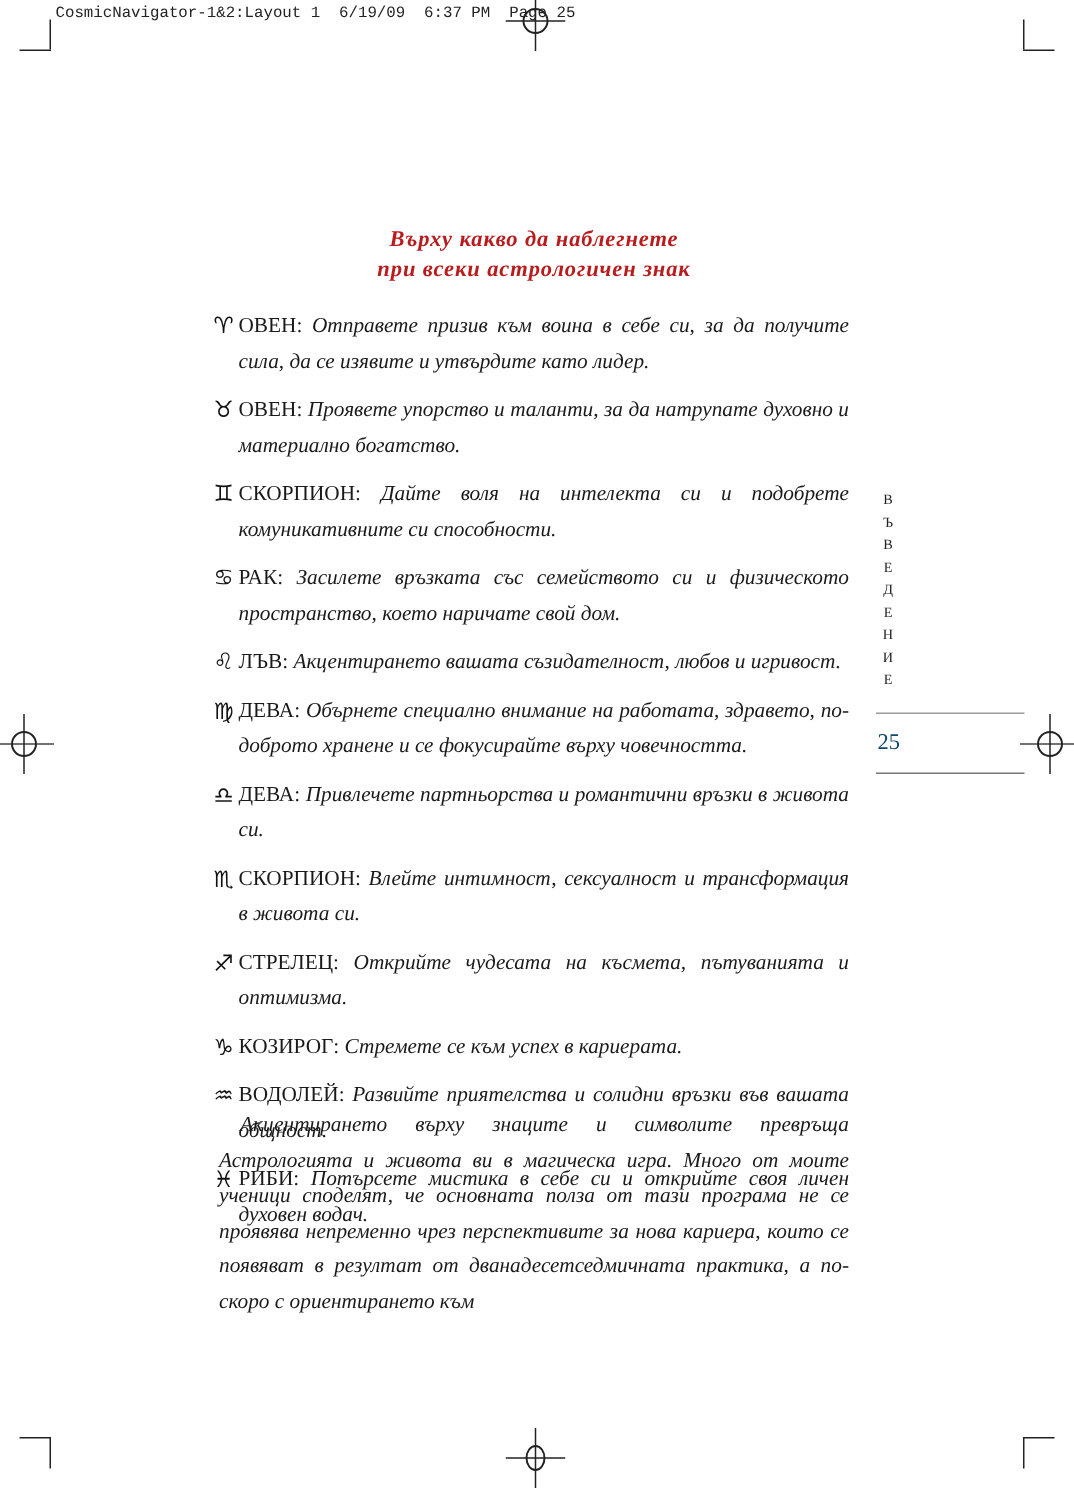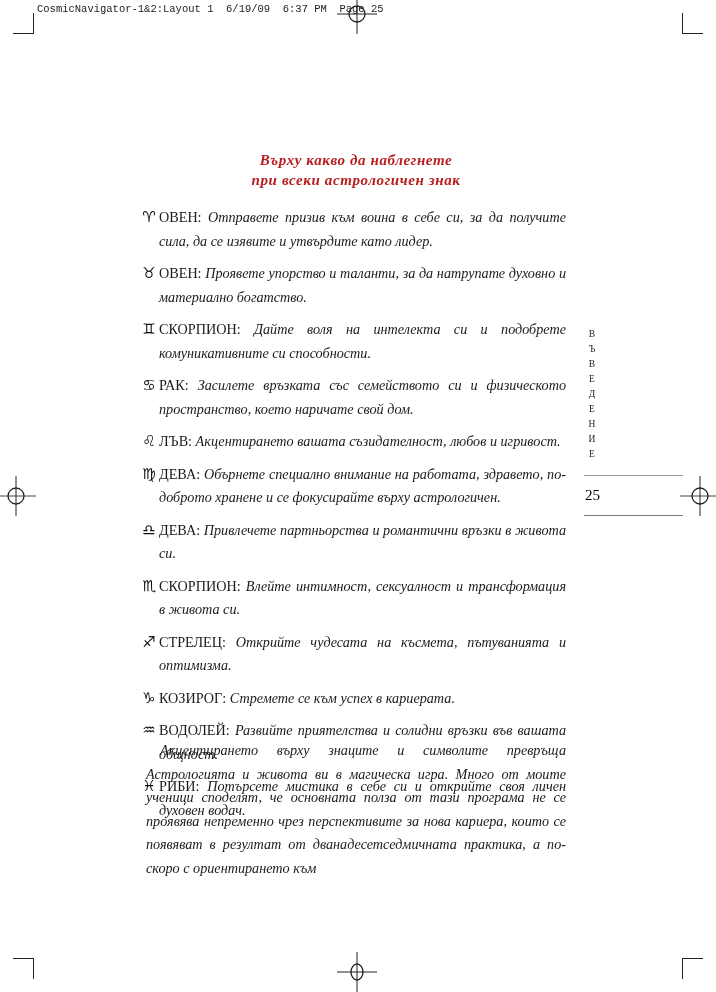--- a/index.html
+++ b/index.html
@@ -39,21 +39,21 @@
     font-size: 14.2px; line-height: 23.5px; text-align: justify; text-indent: 14px;
     font-style: italic; color: #1a1a1a;
   }
   .side-label {
     position: absolute; left: 584px; top: 327px; width: 16px;
     font-size: 9.5px; line-height: 15px; text-align: center; color: #222;
   }
   .side-label span { display: block; }
   .rule { position: absolute; left: 584px; width: 99px; height: 1px; background: #9a9a9a; }
   .page-num {
-    position: absolute; left: 585px; top: 487px; font-size: 15px; color: #000000;
+    position: absolute; left: 585px; top: 487px; font-size: 15px; color: #0c4a6e;
   }
 </style>
 </head>
 <body>
 
 <div class="slug">CosmicNavigator-1&amp;2:Layout 1  6/19/09  6:37 PM  Page 25</div>
 
 <div class="crop" style="left:33px;top:13px;width:1px;height:20px;"></div>
 <div class="crop" style="left:13px;top:33px;width:21px;height:1px;"></div>
 <div class="crop" style="left:682px;top:13px;width:1px;height:20px;"></div>
@@ -113,21 +113,21 @@
   <div class="sign" style="margin-bottom:9px;">
     <span class="glyph">♋</span>
     <span class="text"><span class="name">РАК:</span> <span class="desc">Засилете връзката със семейството си и физическото пространство, което наричате свой дом.</span></span>
   </div>
   <div class="sign" style="margin-bottom:9px;">
     <span class="glyph">♌</span>
     <span class="text"><span class="name">ЛЪВ:</span> <span class="desc">Акцентирането вашата съзидателност, любов и игривост.</span></span>
   </div>
   <div class="sign" style="margin-bottom:9px;">
     <span class="glyph">♍</span>
-    <span class="text"><span class="name">ДЕВА:</span> <span class="desc">Обърнете специално внимание на работата, здравето, по-доброто хранене и се фокусирайте върху астрологичен.</span></span>
+    <span class="text"><span class="name">ДЕВА:</span> <span class="desc">Обърнете специално внимание на работата, здравето, по-доброто хранене и се фокусирайте върху човечността.</span></span>
   </div>
   <div class="sign" style="margin-bottom:9px;">
     <span class="glyph">♎</span>
     <span class="text"><span class="name">ДЕВА:</span> <span class="desc">Привлечете партньорства и романтични връзки в живота си.</span></span>
   </div>
   <div class="sign" style="margin-bottom:9px;">
     <span class="glyph">♏</span>
     <span class="text"><span class="name">СКОРПИОН:</span> <span class="desc">Влейте интимност, сексуалност и трансформация в живота си.</span></span>
   </div>
   <div class="sign" style="margin-bottom:9px;">

